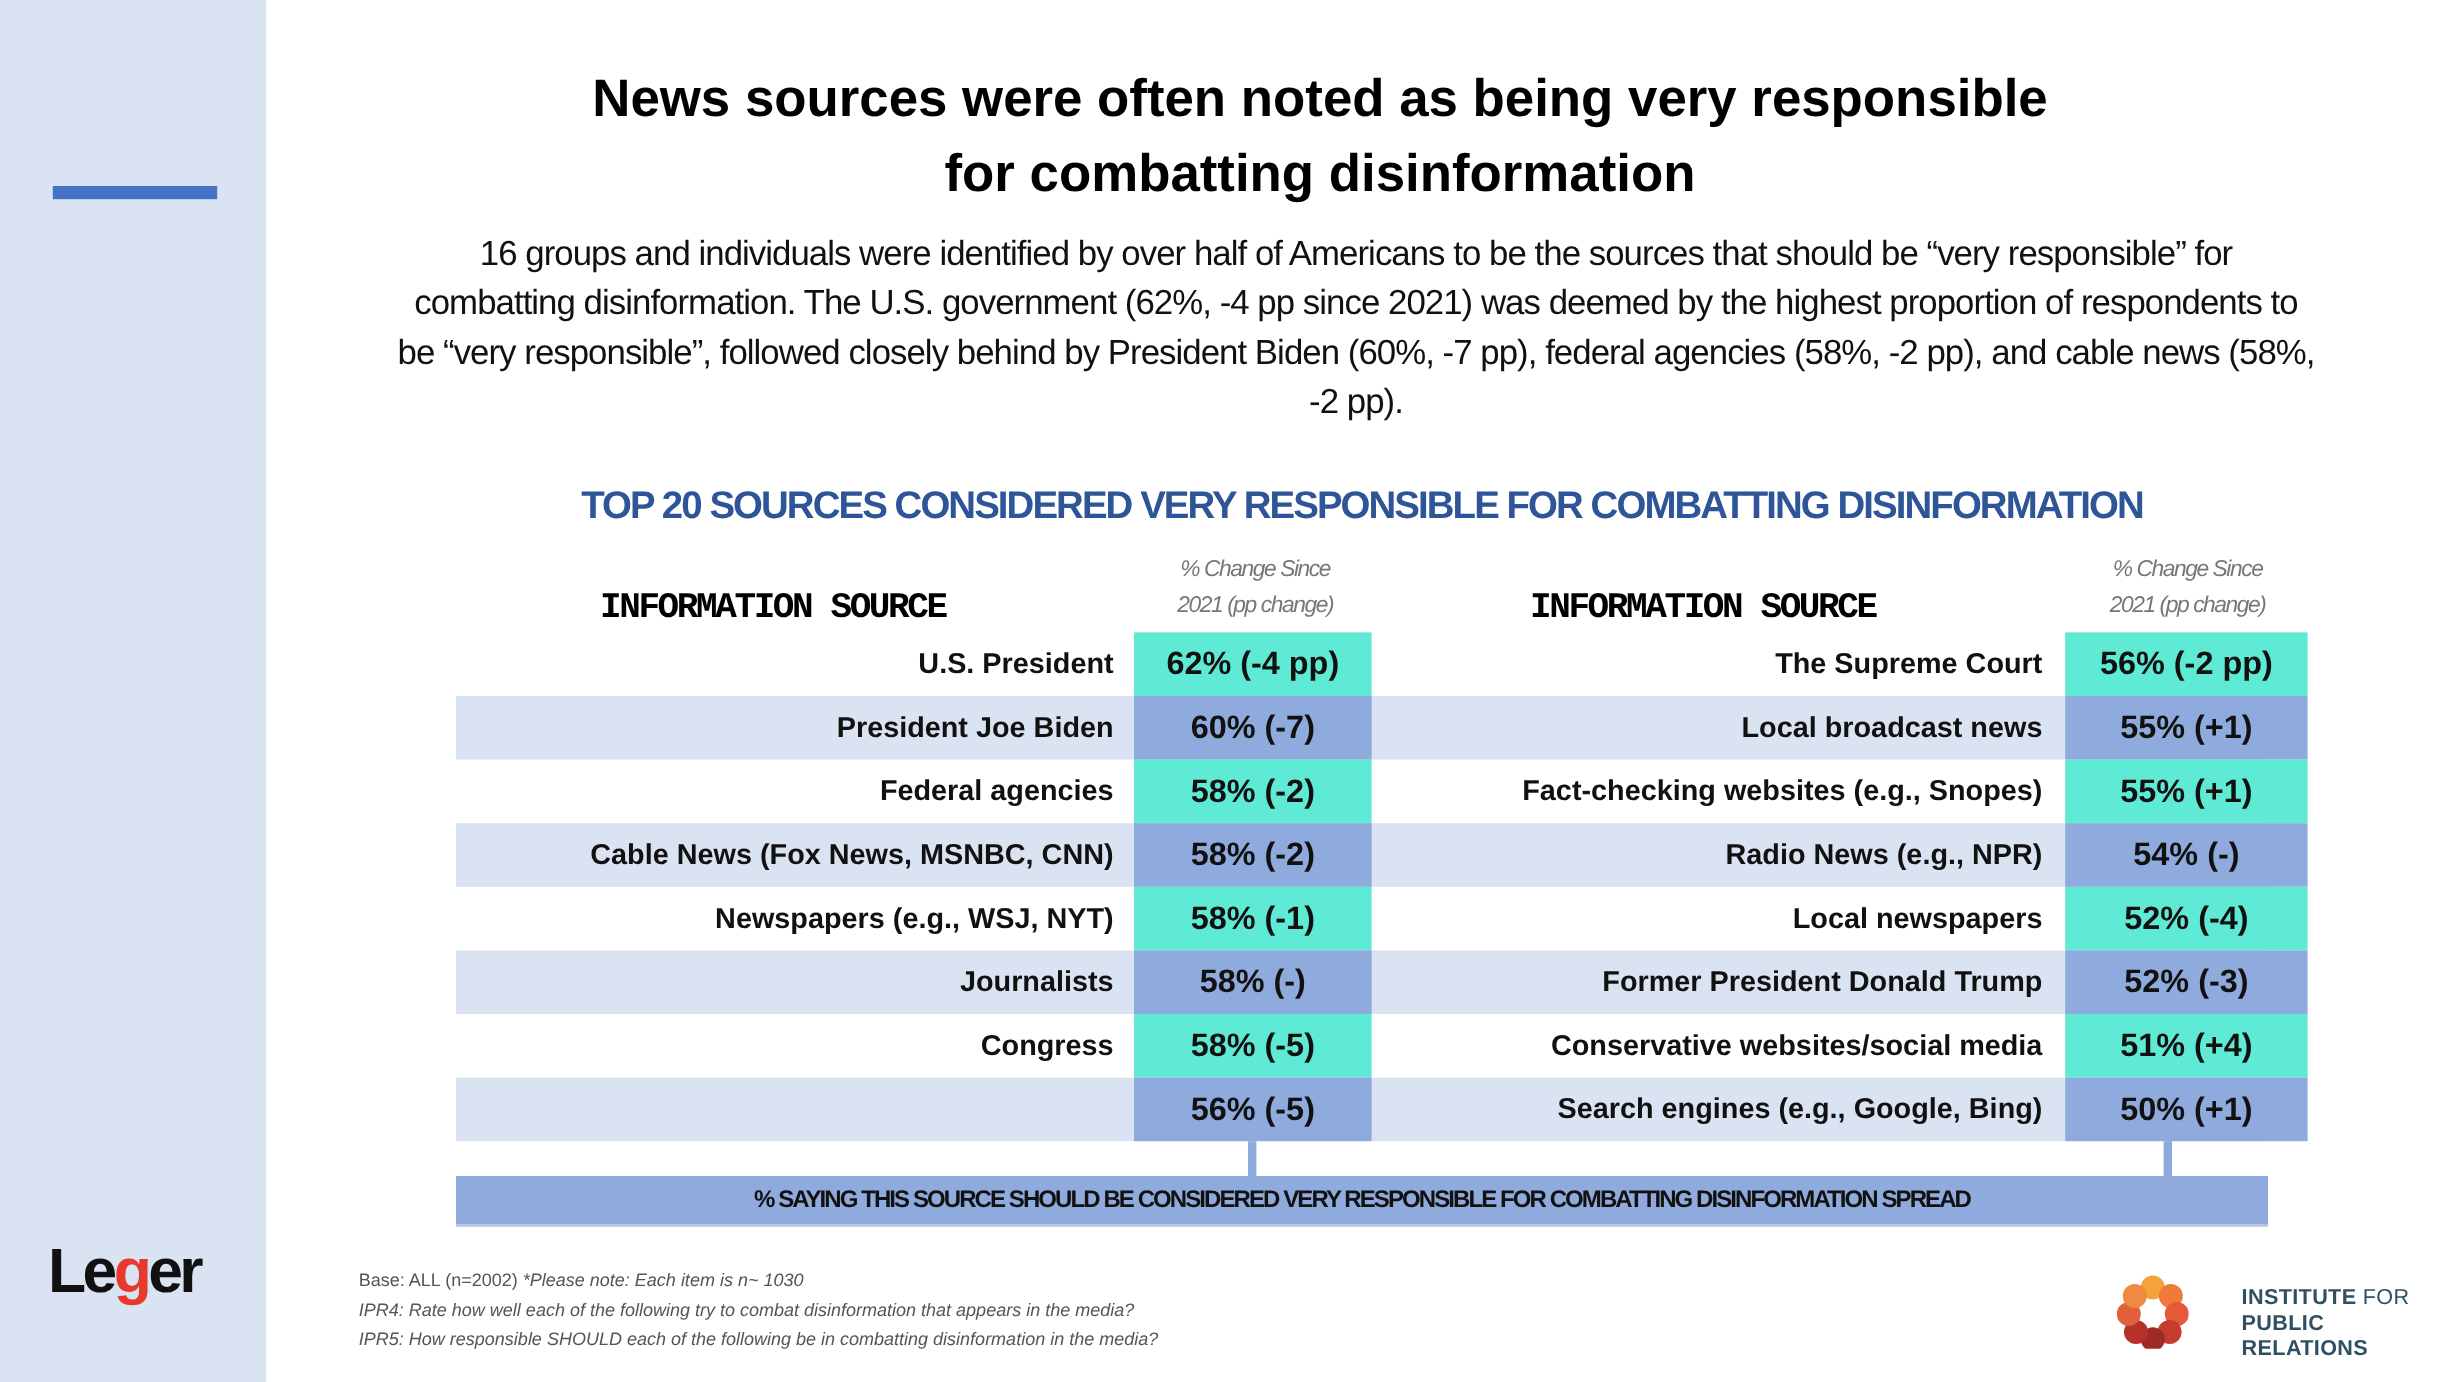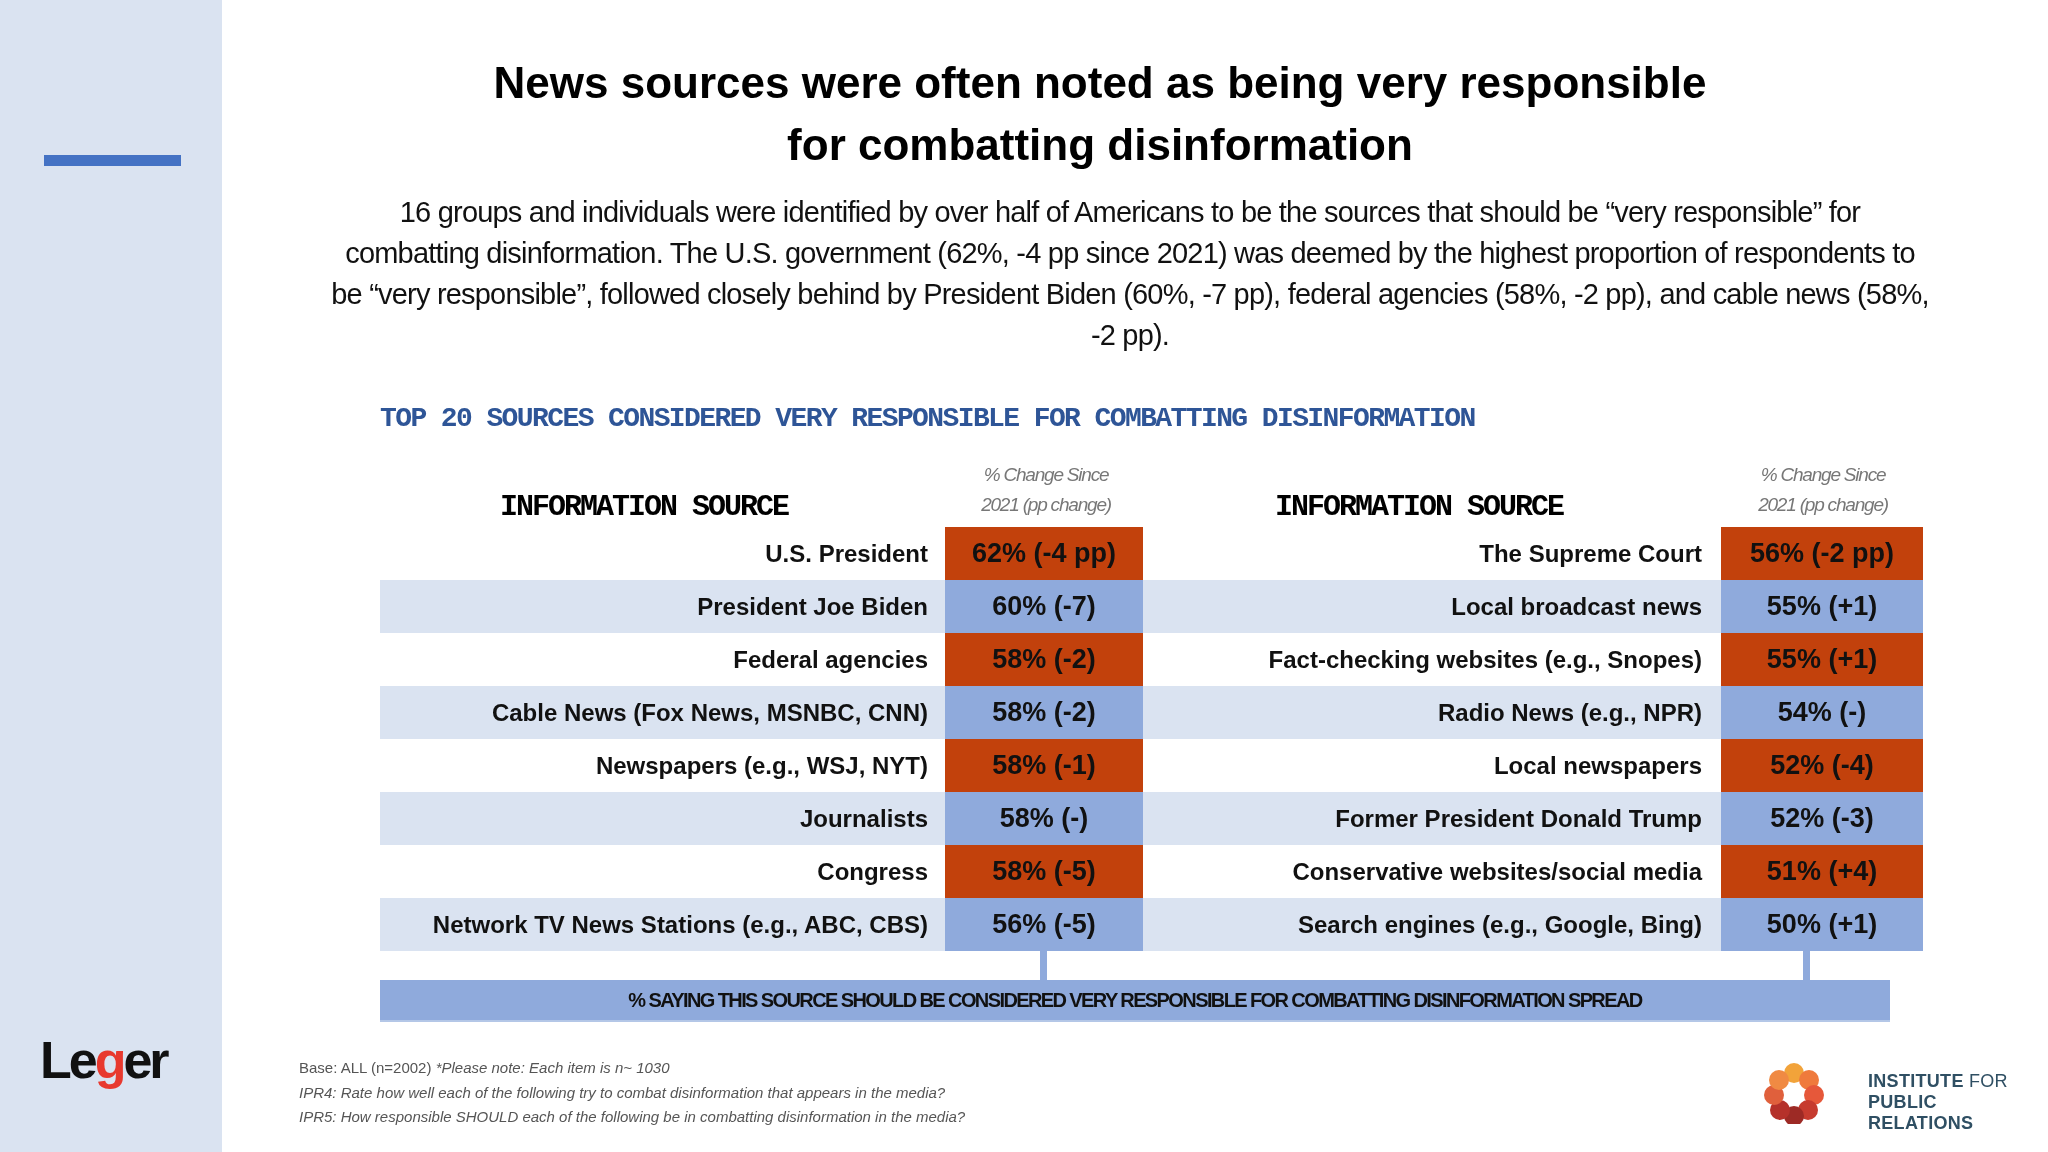--- a/index.html
+++ b/index.html
@@ -10,31 +10,31 @@
     .sidebar-bar { position: absolute; left: 44px; top: 155px; width: 137px; height: 11px; background: #4472c4; }
 
     .logo-leger { position: absolute; left: 40px; top: 1030px; width: 150px; height: 80px; }
     .logo-leger .txt { position: absolute; left: 0; top: 0; font-family: "Liberation Sans", sans-serif; font-weight: bold; font-size: 52px; letter-spacing: -3px; color: #111; }
     .logo-leger .g { color: #e8392f; }
 
     .title { position: absolute; left: 300px; width: 1600px; top: 52px; text-align: center; font-family: "Liberation Sans", sans-serif; font-weight: bold; font-size: 44px; line-height: 62px; color: #000; }
 
     .subtitle { position: absolute; left: 330px; width: 1600px; top: 192px; text-align: center; font-family: "Liberation Sans", sans-serif; font-size: 29px; line-height: 41px; color: #111; letter-spacing: -0.8px; }
 
-    .table-title { position: absolute; left: 380px; width: 1510px; top: 403px; font-family: Liberation Mono, monospace; font-weight: bold; font-size: 28px; color: #2e5597; letter-spacing: -1.6px; }
+    .table-title { position: absolute; left: 380px; width: 1510px; top: 403px; text-align: center; font-family: Liberation Sans, sans-serif; font-weight: bold; font-size: 32px; color: #2e5597; letter-spacing: -1.6px; }
 
     .col-head { position: absolute; top: 490px; font-family: Liberation Mono, monospace; font-weight: bold; font-size: 30px; letter-spacing: -2px; color: #000; }
     .chg-head { position: absolute; top: 460px; width: 200px; text-align: center; font-family: "Liberation Sans", sans-serif; font-style: italic; font-size: 19px; line-height: 30px; color: #777; letter-spacing: -1.2px; }
 
     .stripes { position: absolute; left: 380px; top: 580px; width: 1510px; }
     .stripe { height: 53px; }
     .stripe.shaded { background: #dae3f1; }
 
     .val-col { position: absolute; width: 198px; top: 527px; }
-    .val-cell { height: 53px; background: #c2410c; display: flex; align-items: center; justify-content: center; font-family: "Liberation Sans", sans-serif; font-weight: bold; font-size: 27px; color: #111; }
+    .val-cell { height: 53px; background: #5eead4; display: flex; align-items: center; justify-content: center; font-family: "Liberation Sans", sans-serif; font-weight: bold; font-size: 27px; color: #111; }
     .val-cell.dark { background: #8faadc; }
 
     .label-col { position: absolute; top: 527px; text-align: right; }
     .label-cell { height: 53px; display: flex; align-items: center; justify-content: flex-end; font-family: "Liberation Sans", sans-serif; font-weight: bold; font-size: 24px; color: #111; white-space: nowrap; }
 
     .connector { position: absolute; top: 951px; width: 7px; height: 29px; background: #8faadc; }
     .footer-bar { position: absolute; left: 380px; top: 980px; width: 1510px; height: 42px; background: #8faadc; display: flex; align-items: center; justify-content: center; font-family: "Liberation Sans", sans-serif; font-weight: bold; font-size: 20px; letter-spacing: -1.6px; color: #111; border-bottom: 2px solid #b4c7e7; }
 
     .notes { position: absolute; left: 260px; top: 1056px; font-family: "Liberation Sans", sans-serif; font-size: 15px; line-height: 24.5px; color: #555; margin-left: 39px; }
     .notes .it { font-style: italic; }
@@ -86,21 +86,20 @@
 </div>
 
 <div class="label-col" style="left:380px; width:548px;">
   <div class="label-cell">U.S. President</div>
   <div class="label-cell">President Joe Biden</div>
   <div class="label-cell">Federal agencies</div>
   <div class="label-cell">Cable News (Fox News, MSNBC, CNN)</div>
   <div class="label-cell">Newspapers (e.g., WSJ, NYT)</div>
   <div class="label-cell">Journalists</div>
   <div class="label-cell">Congress</div>
-  <div class="label-cell">Network TV News Stations (e.g., ABC, CBS)</div>
 </div>
 
 <div class="val-col" style="left:945px;">
   <div class="val-cell">62% (-4 pp)</div>
   <div class="val-cell dark">60% (-7)</div>
   <div class="val-cell">58% (-2)</div>
   <div class="val-cell dark">58% (-2)</div>
   <div class="val-cell">58% (-1)</div>
   <div class="val-cell dark">58% (-)</div>
   <div class="val-cell">58% (-5)</div>

